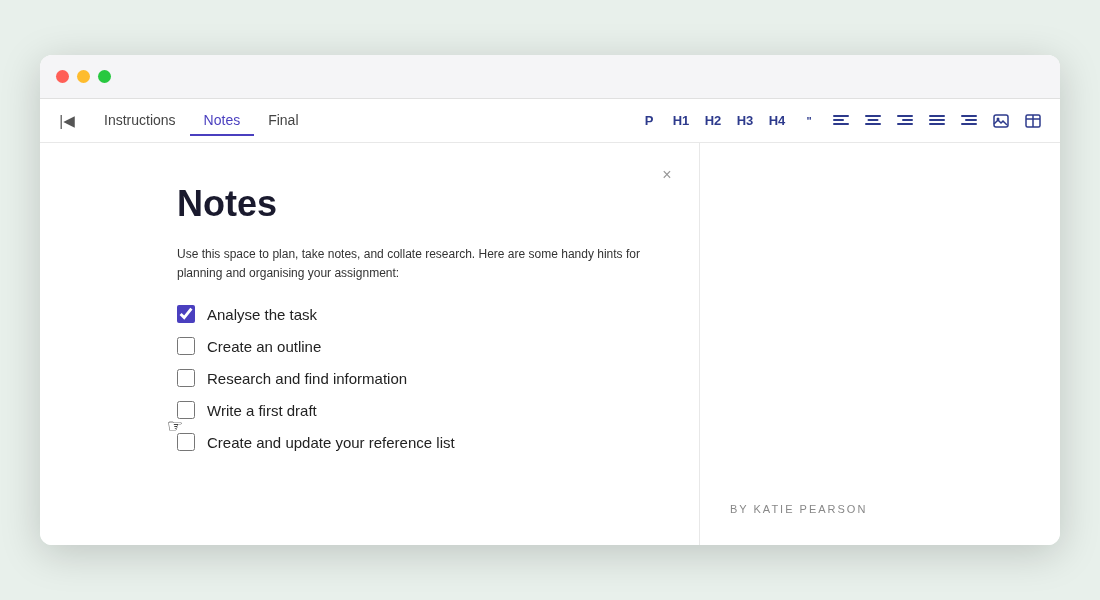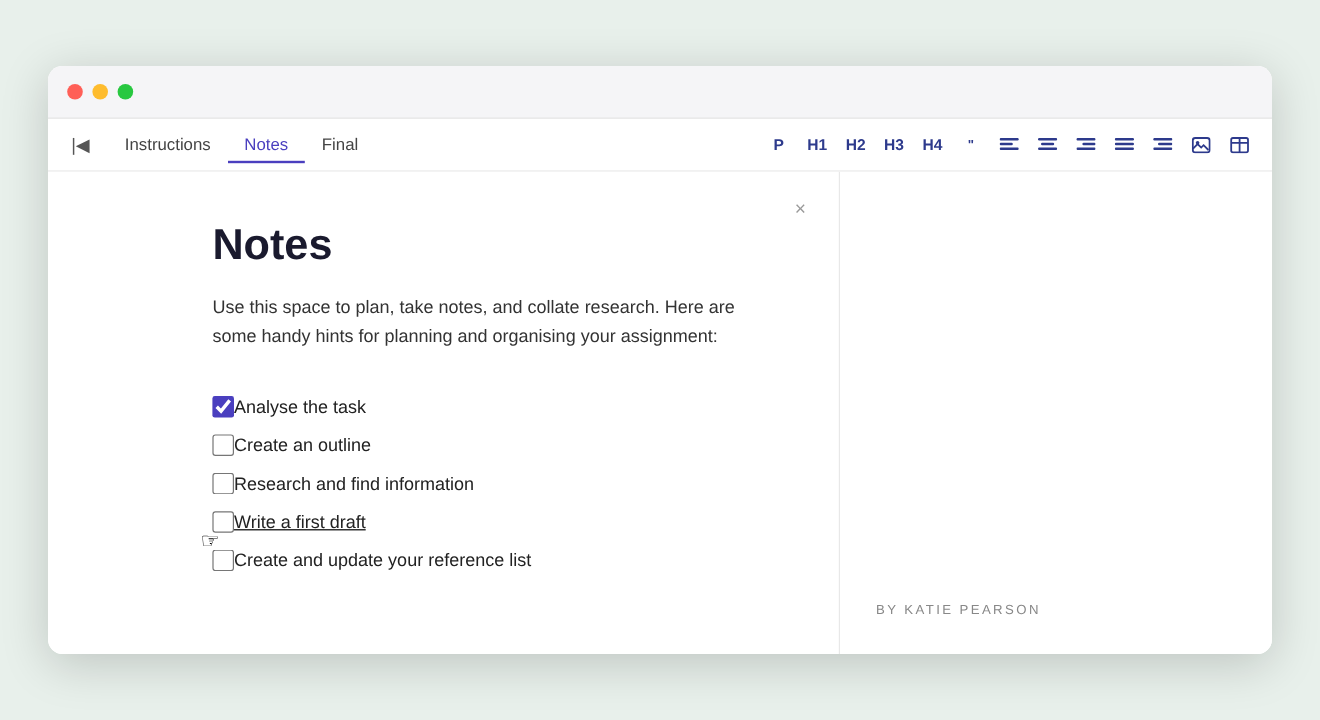--- a/index.html
+++ b/index.html
@@ -146,34 +146,34 @@
       font-size: 16px;
       border-radius: 4px;
     }
     .notes-title {
       font-size: 36px;
       font-weight: 700;
       color: #1a1a2e;
       margin-bottom: 20px;
     }
     .notes-description {
-      font-size: 15px;
+      font-size: 12px;
       color: #333;
       line-height: 1.6;
-      margin-bottom: 37px;
+      margin-bottom: 22px;
     }
     .checklist {
       display: flex;
       flex-direction: column;
       gap: 14px;
     }
     .checklist-item {
       display: flex;
       align-items: center;
-      gap: 0;
+      gap: 12px;
     }
     .checklist-item input[type="checkbox"] {
       width: 18px;
       height: 18px;
       accent-color: #4a3fbf;
       cursor: pointer;
       flex-shrink: 0;
     }
     .checklist-item label {
       font-size: 15px;
@@ -310,21 +310,21 @@
             <label for="item1">Analyse the task</label>
           </div>
           <div class="checklist-item">
             <input type="checkbox" id="item4" style="">
             <label for="item4">Create an outline</label>
           </div>
           <div class="checklist-item">
             <input type="checkbox" id="item3" style="">
             <label for="item3">Research and find information</label>
           </div>
-          <div class="checklist-item" style="position:relative;text-decoration:underline;">
+          <div class="checklist-item" style="position:relative;">
             <input type="checkbox" id="item5" style="">
             <label for="item5">Write a first draft</label>
             <span class="cursor-overlay" style="position:absolute; left:-10px; bottom:-18px; font-size:18px; pointer-events:none;">☞</span>
           </div>
           <div class="checklist-item">
             <input type="checkbox" id="item6" style="">
             <label for="item6">Create and update your reference list</label>
           </div>
         </div>
       </div>

